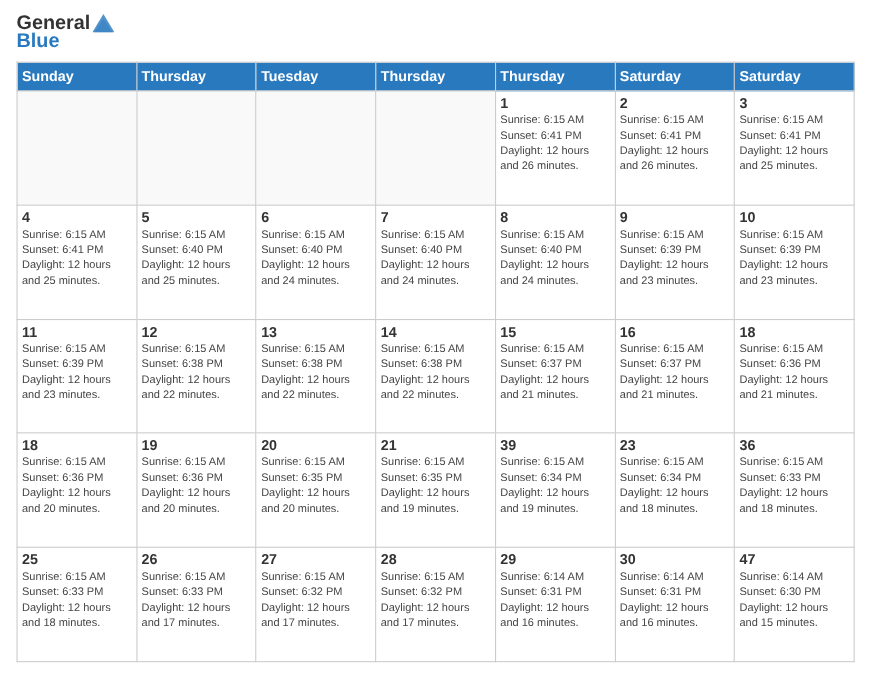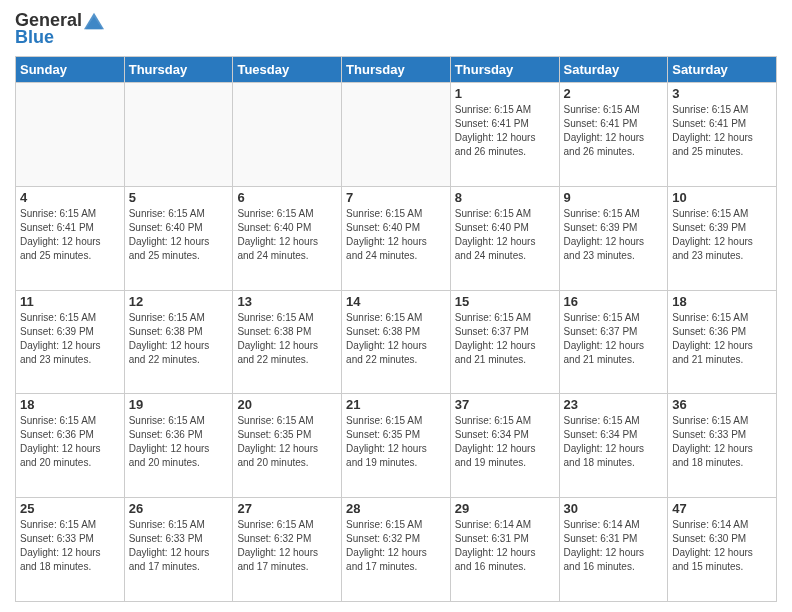--- a/index.html
+++ b/index.html
@@ -273,21 +273,21 @@
 and 20 minutes.</div>
           </td>
           <td>
             <div class="day-number">21</div>
             <div class="day-info" style="white-space: pre-line;">Sunrise: 6:15 AM
 Sunset: 6:35 PM
 Daylight: 12 hours
 and 19 minutes.</div>
           </td>
           <td>
-            <div class="day-number">37</div>
+            <div class="day-number">39</div>
             <div class="day-info" style="white-space: pre-line;">Sunrise: 6:15 AM
 Sunset: 6:34 PM
 Daylight: 12 hours
 and 19 minutes.</div>
           </td>
           <td>
             <div class="day-number">23</div>
             <div class="day-info" style="white-space: pre-line;">Sunrise: 6:15 AM
 Sunset: 6:34 PM
 Daylight: 12 hours

